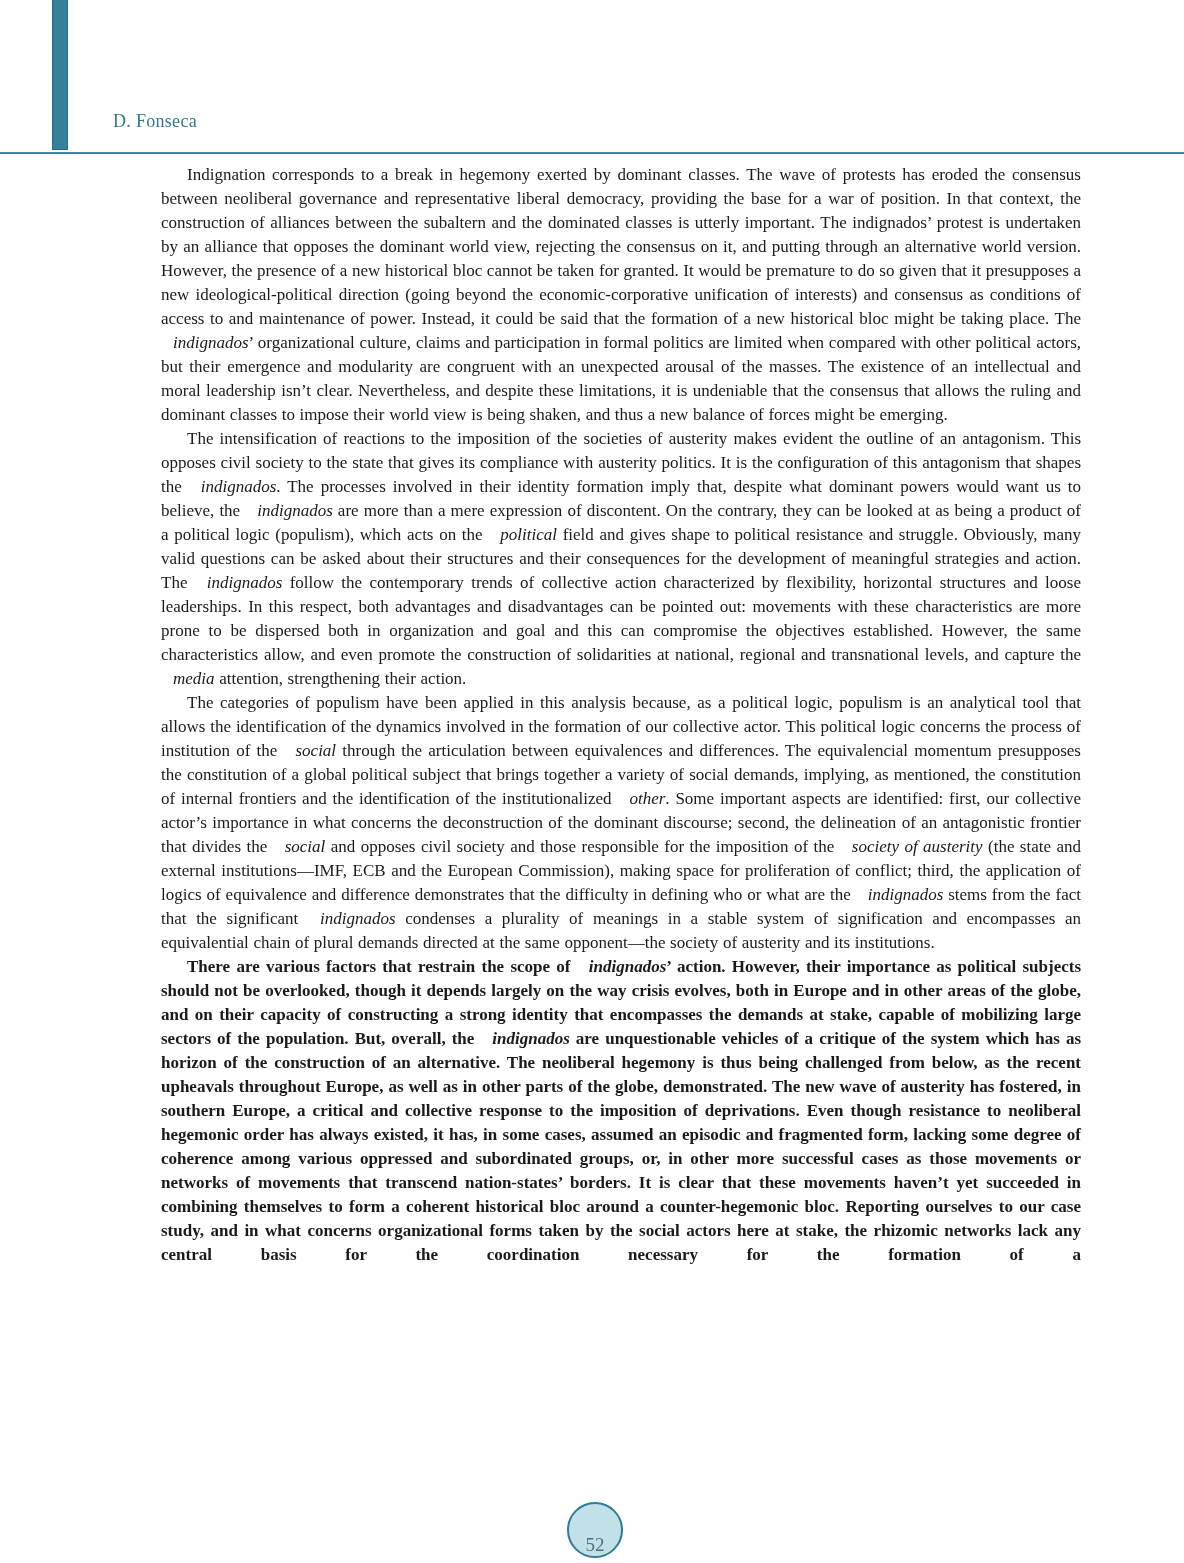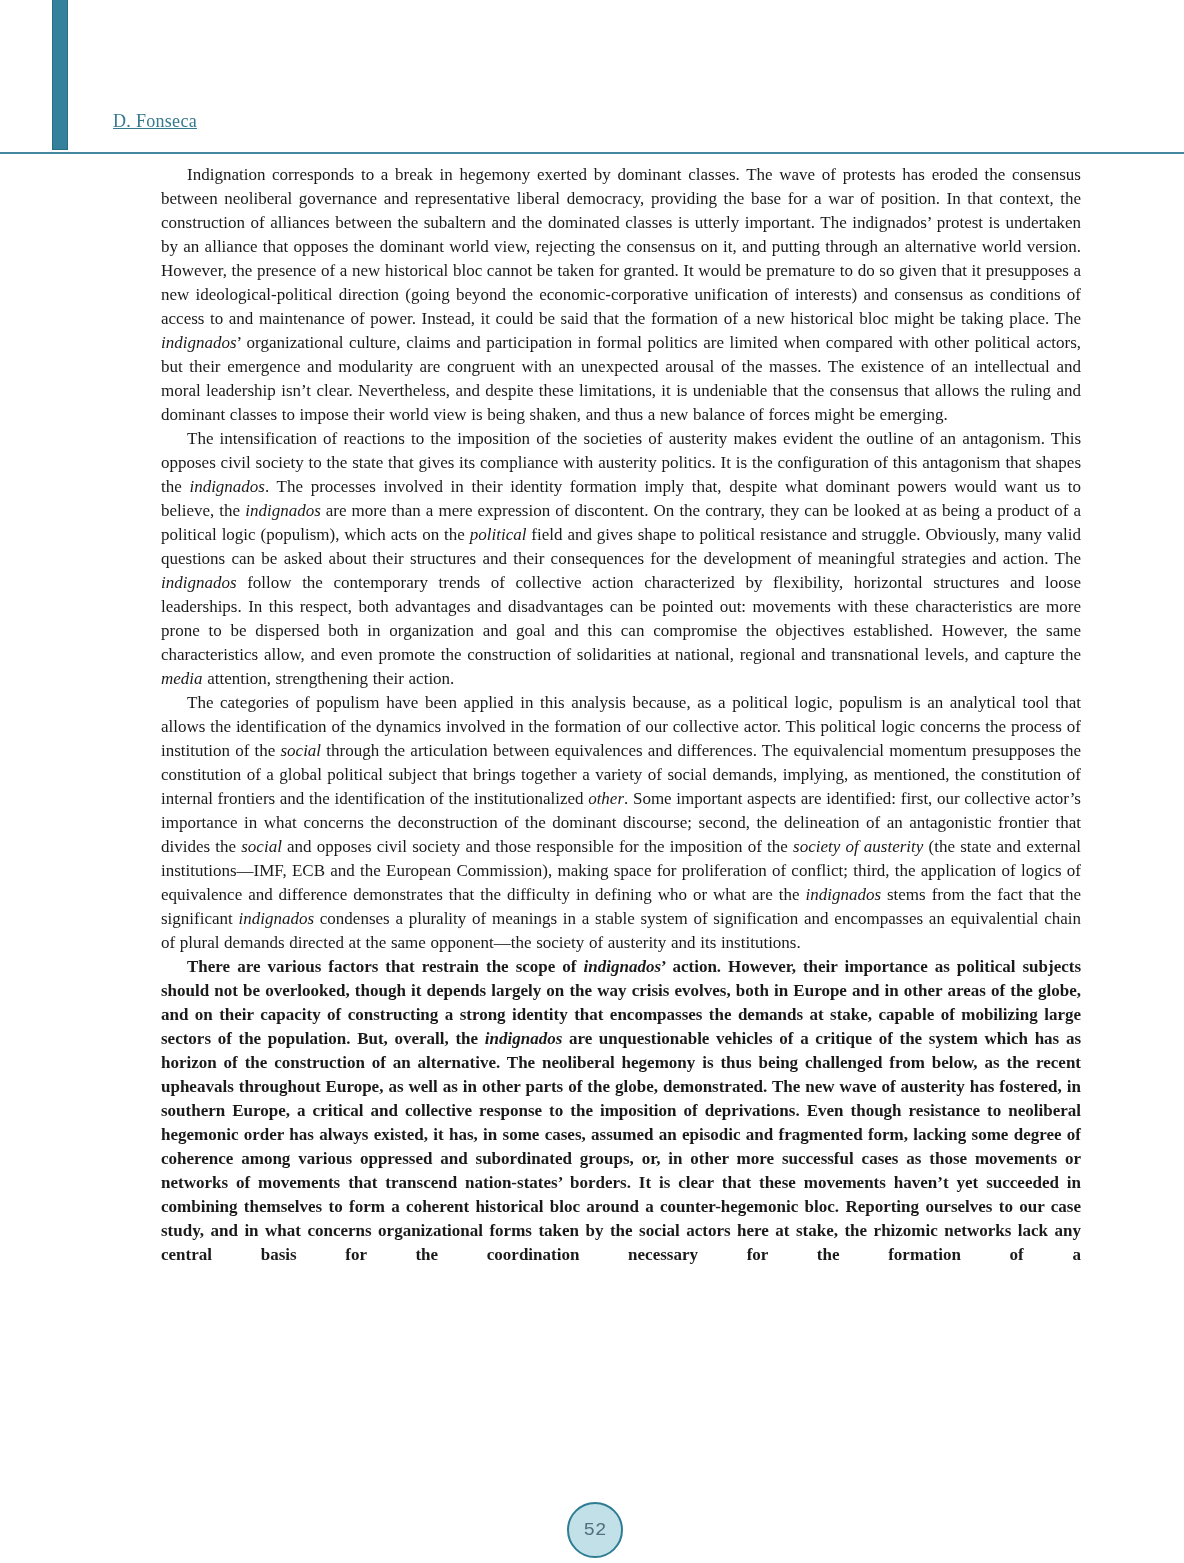--- a/index.html
+++ b/index.html
@@ -13,48 +13,47 @@
   .accent-bar {
     position: absolute; left: 52px; top: 0;
     width: 16px; height: 150px;
     background: #35809b;
     border: 1px solid #266c85; border-top: none;
     box-sizing: border-box;
   }
   .author {
     position: absolute; left: 113px; top: 111px;
     font-size: 18px; line-height: 20px;
-    color: #35798e; letter-spacing: 0.3px; text-decoration: underline;
+    color: #35798e; letter-spacing: 0.3px;
   }
   .header-rule {
     position: absolute; left: 0; top: 152px;
     width: 1184px; height: 2px;
     background: #44869d;
   }
   .page-text {
     position: absolute; left: 161px; top: 163px;
     width: 920px;
     font-size: 17px; line-height: 24px;
     color: #1a1a1a;
     text-align: justify;
     word-spacing: 0.4px;
   }
   .page-text p { margin: 0; text-indent: 26px; }
   
   .page-text p:last-child { text-align-last: justify; font-weight: bold; }
-  .page-text i { font-style: italic; }
+  .page-text i { font-style: italic; margin-left: 12px; }
   .page-badge {
     position: absolute; left: 567px; top: 1502px;
     width: 52px; height: 52px;
     border-radius: 50%;
     background: #c2e0e8;
     border: 2px solid #2e7d95;
-    display: flex; align-items: center; justify-content: center;
+    display: flex; align-items: flex-end; justify-content: center;
     box-sizing: content-box;
-    font-family: Liberation Mono, monospace;
   }
   .page-badge span {
     font-size: 19px; color: #4e707e;
   }
 </style>
 </head>
 <body>
 
 <div class="page">
   <div class="accent-bar"></div>

